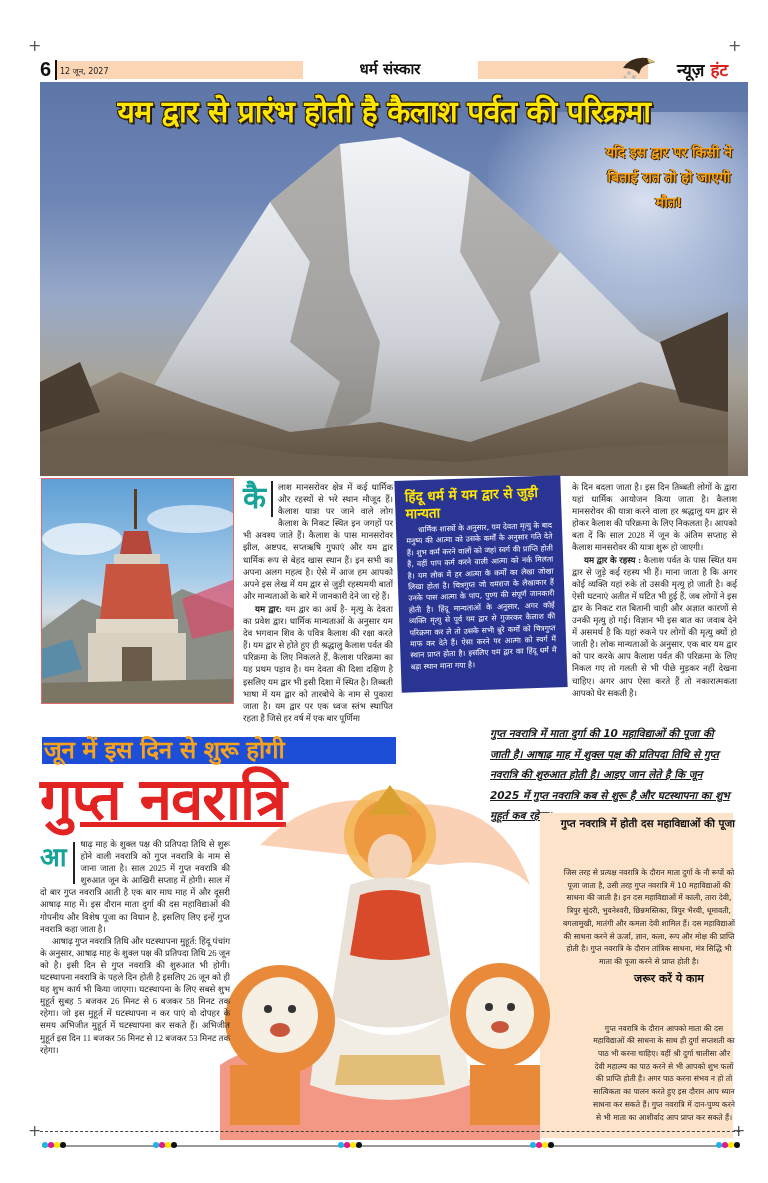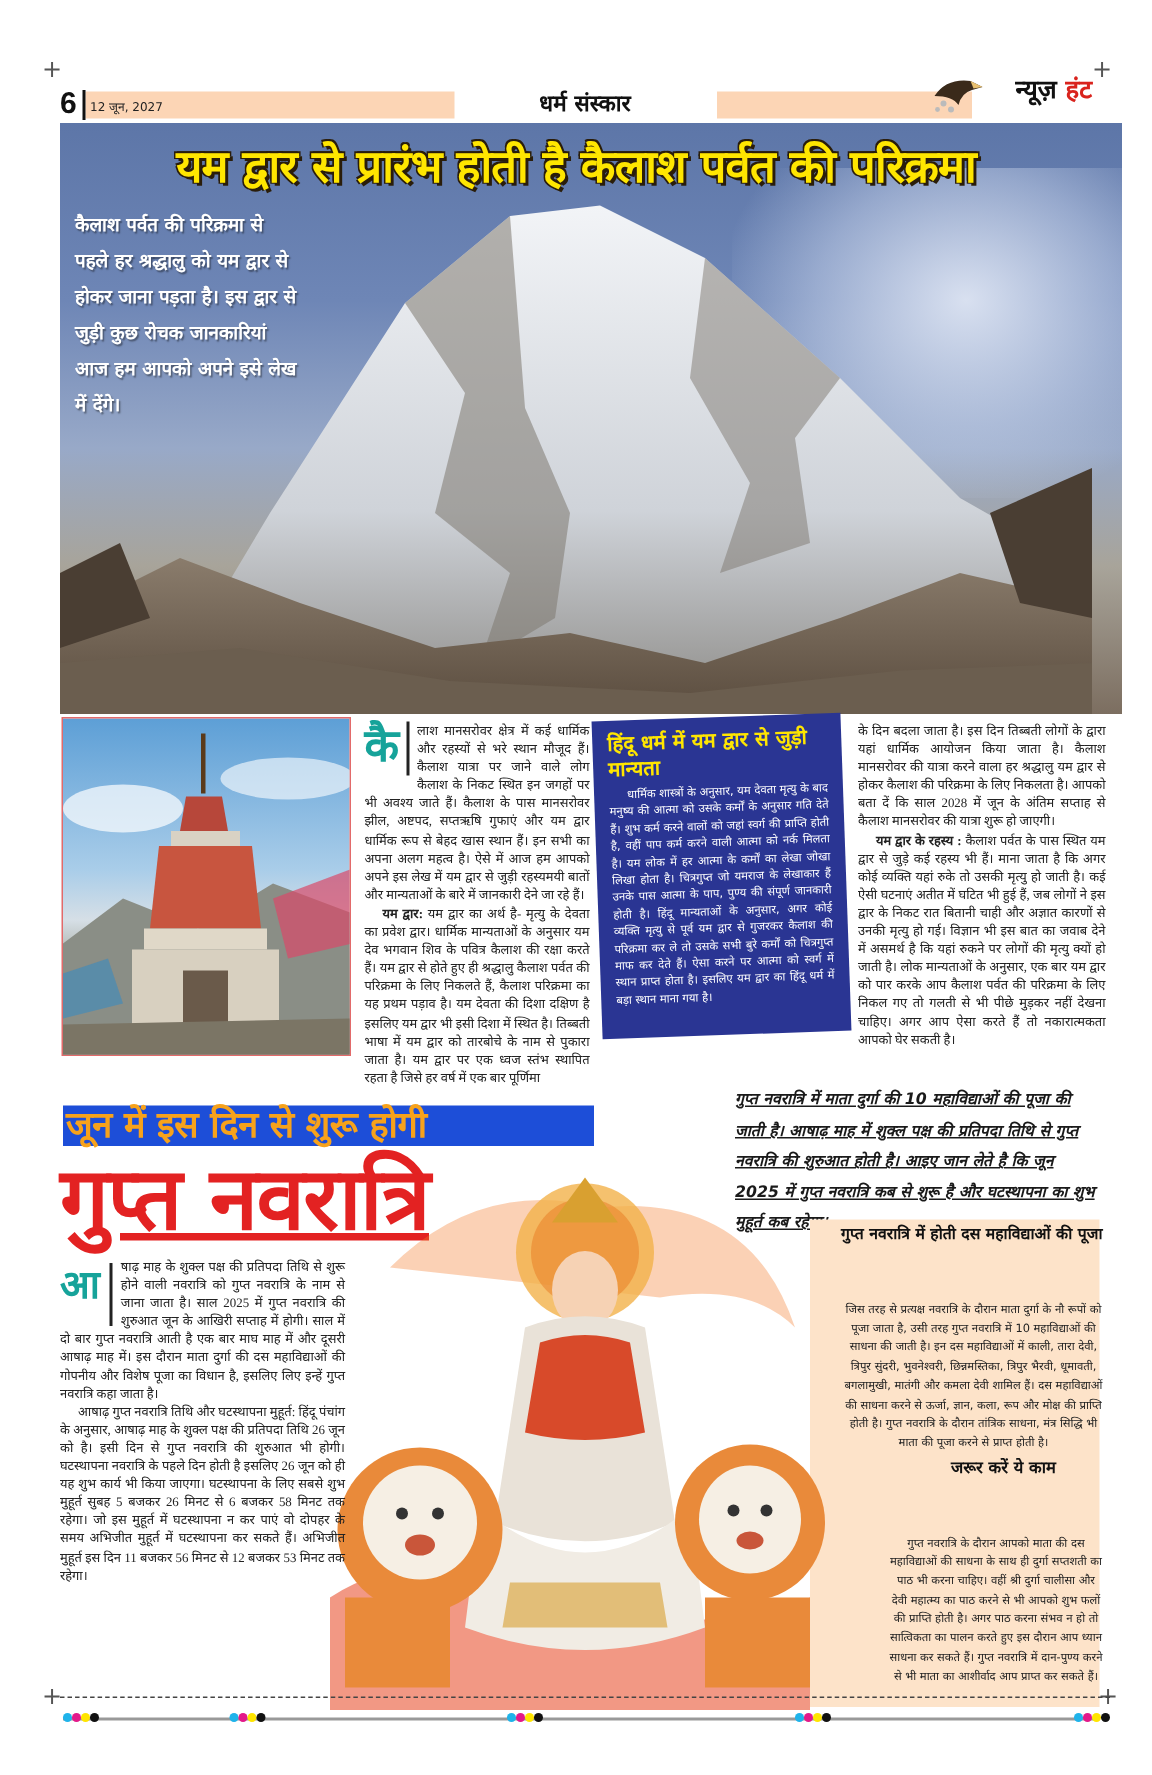--- a/index.html
+++ b/index.html
@@ -8,21 +8,21 @@
 
   .crop { position: absolute; color: #555; font-size: 16px; line-height: 16px; font-family: "DejaVu Sans", sans-serif; }
 
   
   .header { position: absolute; left: 40px; top: 58px; width: 688px; height: 22px; }
   .hdr-bar { position: absolute; top: 3px; height: 18px; background: #fcd5b5; }
   .page-num { position: absolute; left: 0; top: 0; font: bold 20px/22px "Liberation Sans", sans-serif; color: #111; width: 14px; }
   .page-sep { position: absolute; left: 15px; top: 2px; width: 2px; height: 20px; background: #111; }
   .date { position: absolute; left: 20px; top: 7px; font-size: 8px; color: #222; }
   .section { position: absolute; left: 290px; top: 1px; width: 120px; text-align: center; font: bold 15px/20px "DejaVu Sans", sans-serif; color: #111; }
-  .logo { position: absolute; right: 0; top: -8px; height: 30px; display: flex; align-items: flex-start; gap: 20px; }
+  .logo { position: absolute; right: 0; top: -8px; height: 30px; display: flex; align-items: flex-end; gap: 20px; }
   .logo-bird { width: 36px; height: 26px; position: relative; }
   .logo-text { font: bold 17px/20px "DejaVu Sans", sans-serif; color: #111; }
   .logo-text .hunt { color: #d9231d; }
 
   
   .hero { position: absolute; left: 40px; top: 82px; width: 708px; height: 394px; overflow: hidden;
     background: linear-gradient(180deg, #5d76a8 0%, #6e86b6 30%, #98a9c8 55%, #a8a49a 75%, #7c6e60 100%); }
   .hero-clouds { position: absolute; right: 0; top: 30px; width: 260px; height: 220px;
     background: radial-gradient(ellipse at 60% 40%, rgba(235,240,250,0.85) 0%, rgba(200,212,235,0.5) 45%, rgba(110,134,182,0) 75%); }
   .mountain { position: absolute; left: 0; top: 0; width: 688px; height: 394px; }
@@ -117,21 +117,21 @@
     </defs>
     <path d="M60 394 L140 260 L230 120 L300 62 L360 55 L430 90 L520 170 L600 250 L688 300 L688 394 Z" fill="url(#snow)"></path>
     <path d="M230 120 L270 180 L250 260 L300 300 L280 360 L330 330 L340 260 L310 190 L300 62 Z" fill="#7d7870" opacity="0.55"></path>
     <path d="M430 90 L420 170 L460 240 L440 300 L500 280 L490 210 L520 170 Z" fill="#7d7870" opacity="0.5"></path>
     <path d="M0 330 L80 290 L160 320 L250 350 L340 340 L430 360 L520 330 L600 300 L688 320 L688 394 L0 394 Z" fill="url(#rock)"></path>
     <path d="M0 360 L120 350 L260 372 L420 380 L560 365 L688 360 L688 394 L0 394 Z" fill="#6b5e4f"></path>
     <path d="M620 260 L688 230 L688 330 L640 320 Z" fill="#4a3e33"></path>
     <path d="M0 300 L40 280 L60 330 L0 350 Z" fill="#4a3e33"></path>
   </svg>
   <div class="hero-title">यम द्वार से प्रारंभ होती है कैलाश पर्वत की परिक्रमा</div>
-  <div class="hero-intro">कैलाश पर्वत की परिक्रमा से पहले हर श्रद्धालु को यम द्वार से होकर जाना पड़ता है। इस द्वार से जुड़ी कुछ रोचक जानकारियां आज हम आपको अपने इसे लेख में देंगे।</div>
+  <div class="hero-warning">यदि इस द्वार पर किसी ने बिताई रात तो हो जाएगी मौत!</div>
 </div>
 
 <div class="stupa-photo">
   <svg width="193" height="226" viewBox="0 0 193 226">
     <ellipse cx="40" cy="60" rx="40" ry="16" fill="#ffffff" opacity="0.7"></ellipse>
     <ellipse cx="150" cy="40" rx="45" ry="14" fill="#ffffff" opacity="0.6"></ellipse>
     <path d="M0 150 L40 120 L90 140 L140 110 L193 130 L193 226 L0 226 Z" fill="#8a8e86"></path>
     <rect x="92" y="10" width="3" height="40" fill="#5a3a1a"></rect>
     <path d="M82 52 L106 52 L110 75 L78 75 Z" fill="#b7473a"></path>
     <rect x="72" y="75" width="46" height="10" fill="#d9d2c4"></rect>

